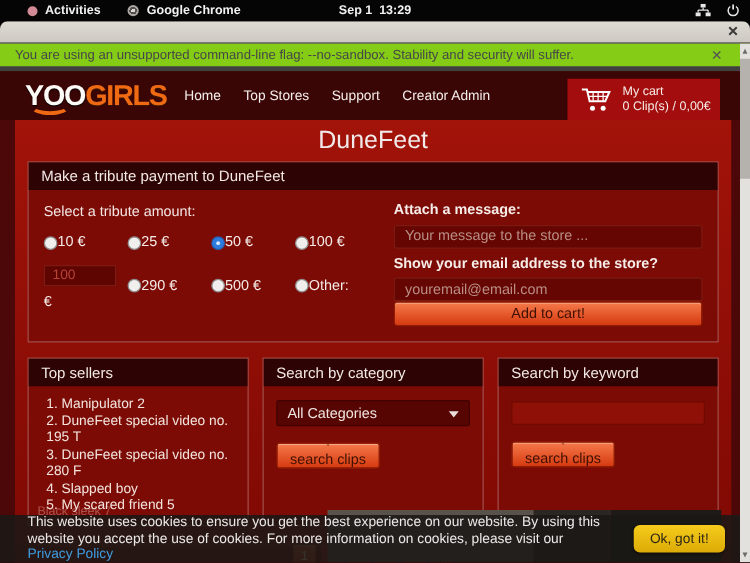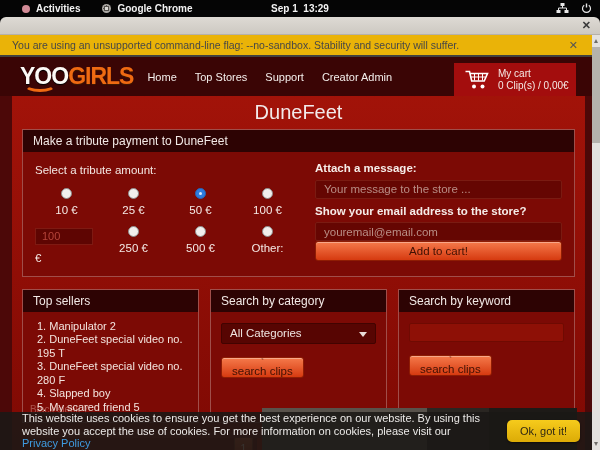--- a/index.html
+++ b/index.html
@@ -17,23 +17,23 @@
   .tb-right { position:absolute; right:8px; top:0; height:17px; display:flex; align-items:center; gap:12px; }
 
   
   .titlebar { position:absolute; top:17px; left:0; width:600px; height:18px;
               background:linear-gradient(#dedad4,#cdc9c2); border-radius:6px 6px 0 0;
               display:flex; align-items:center; justify-content:center;
               font-size:11px; font-weight:bold; color:#2d2d2d; border-bottom:1px solid #b5b1aa; }
   .titlebar .win-close { position:absolute; right:9px; top:2px; font-size:11px; color:#3a3a3a; cursor:default; }
 
   
-  .flagbar { position:absolute; top:35px; left:0; width:600px; height:22px; background:#eab308;
+  .flagbar { position:absolute; top:35px; left:0; width:600px; height:22px; background:#84cc16;
              display:flex; align-items:center; font-size:10.5px; color:#474747; padding:0 12px;
-             border-bottom:2px solid #404040; }
+             border-bottom:4px solid #404040; }
   .flagbar .flag-close { margin-left:auto; margin-right:10px; color:#555; font-size:11px; }
 
   
   .browser { position:absolute; top:57px; left:0; width:600px; height:393px; background:#4c0808; overflow:hidden; }
 
   
   .site-header { position:relative; height:39px; background:#3a0505; display:flex; align-items:center; }
   .logo { position:relative; margin-left:20px; font-size:23px; font-weight:800; letter-spacing:-1px; line-height:1; }
   .logo .p1 { color:#fdfaf6; text-shadow:0 1px 1px #000; }
   .logo .p2 { color:#ef6a12; text-shadow:0 1px 1px #401b00; }
@@ -53,21 +53,21 @@
   .panel { border:1px solid rgba(255,255,255,0.28); background:#7c0a05; }
   .panel-header { height:22px; background:#2d0303; color:#f2e9e6; font-size:12px;
                   display:flex; align-items:center; padding-left:10px; }
 
   
   .tribute { margin:2px 10px 0; }
   .tribute-body { display:flex; gap:16px; padding:8px 12px 12px; }
   .t-left { width:264px; }
   .t-left .sel-label { color:#f3e7e3; font-size:11.5px; margin:4px 0 12px; }
   .amount-grid { display:grid; grid-template-columns:repeat(4,1fr); row-gap:10px; column-gap:4px; }
-  .amount-option { display:flex; align-items:center; gap:5px; cursor:pointer;flex-direction:column; }
+  .amount-option { display:flex; align-items:center; cursor:pointer; }
   .radio { width:11px; height:11px; border-radius:50%; background:#f1efed; border:1px solid #8e8e8e; flex:0 0 auto; position:relative; }
   .radio.checked { background:#2d7ce0; border-color:#2763b5; }
   .radio.checked::after { content:''; position:absolute; left:3px; top:3px; width:3px; height:3px;
                           border-radius:50%; background:#dce9fb; }
   .amount-label { color:#f5eae6; font-size:11.5px; }
   .other-cell input { width:58px; height:17px; background:#5e0502; border:1px solid #7e1a12;
                       color:#b5443a; font-size:11px; padding:0 6px; font-family:"Liberation Sans",sans-serif; }
   .currency { color:#f5eae6; font-size:11.5px; margin-top:7px; }
 
   .t-right { flex:1; }
@@ -224,21 +224,21 @@
               </div>
             <div class="amount-grid" style="margin-top:10px;">
 
               <div class="other-cell">
                 <input type="text" value="100" style="">
                 <div class="currency">€</div>
               </div>
 
                 <label class="amount-option">
                   <span class="radio"></span>
-                  <span class="amount-label">250 €</span>
+                  <span class="amount-label">290 €</span>
                 </label>
 
                 <label class="amount-option">
                   <span class="radio"></span>
                   <span class="amount-label">500 €</span>
                 </label>
 
                 <label class="amount-option">
                   <span class="radio"></span>
                   <span class="amount-label">Other:</span>

